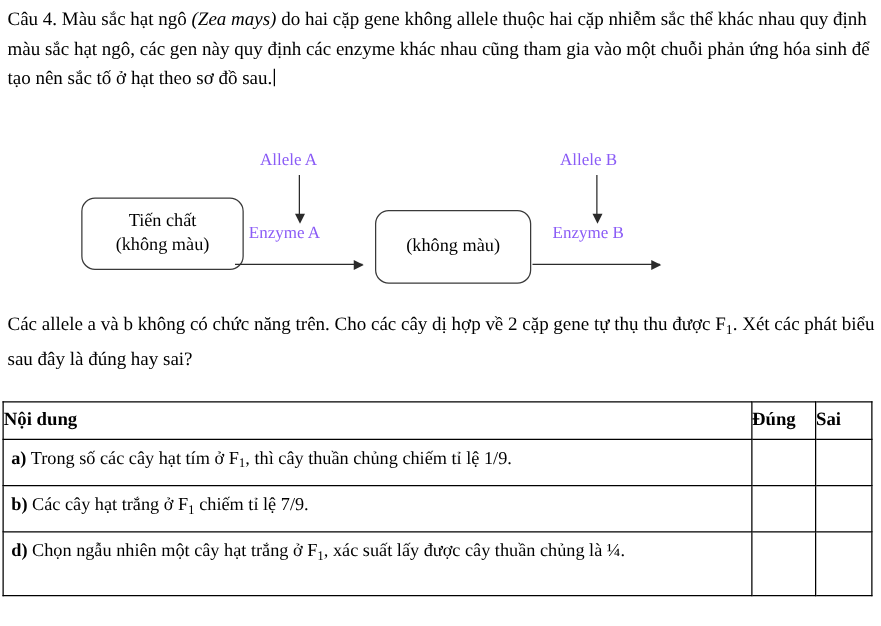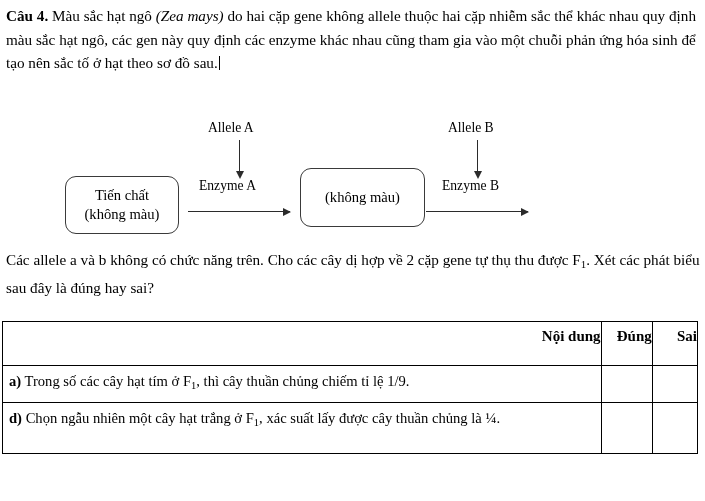--- a/index.html
+++ b/index.html
@@ -19,21 +19,21 @@
   
   .question-block {
     position: absolute;
     left: 6px;
     top: 4px;
     width: 694px;
     font-size: 15.2px;
     line-height: 23.5px;
     text-align: left;
   }
-  .q-label { font-weight: bold; }
+  .q-label { font-weight: normal; }
   .sci-name { font-style: italic; }
   .caret {
     display: inline-block;
     width: 1px;
     height: 14px;
     background: #000;
     vertical-align: -2px;
     margin-left: 1px;
   }
 
@@ -52,21 +52,21 @@
     box-sizing: border-box;
     display: flex;
     flex-direction: column;
     align-items: center;
     justify-content: center;
     font-size: 14.6px;
     line-height: 19px;
     background: #fff;
     white-space: nowrap;
   }
-  #box-precursor { left: 65px;  top: 64px; width: 114px; height: 58px; }
+  #box-precursor { left: 65px;  top: 46px; width: 130px; height: 58px; }
   #box-intermediate { left: 300px; top: 56px; width: 125px; height: 59px; }
   #box-pigment { left: 538px; top: 58px; width: 122px; height: 58px; }
 
   .h-arrow {
     position: absolute;
     height: 1px;
     background: #2b2b2b;
     top: 99px;
   }
   #arrow-1 { left: 188px; width: 102px; }
@@ -100,21 +100,21 @@
     border-left: 4px solid transparent;
     border-right: 4px solid transparent;
     border-top: 8px solid #2b2b2b;
   }
 
   .dlabel {
     position: absolute;
     font-size: 13.6px;
     line-height: 16px;
     white-space: nowrap;
-    color: #000000;
+    color: #8b5cf6;
   }
   #label-allele-a  { left: 208px; top: 8px; }
   #label-allele-b  { left: 448px; top: 8px; }
   #label-enzyme-a  { left: 199px; top: 66px; }
   #label-enzyme-b  { left: 442px; top: 66px; font-family: Liberation Serif, serif; }
 
   
   .mid-paragraph {
     position: absolute;
     left: 6px;
@@ -134,25 +134,25 @@
     table-layout: fixed;
     font-size: 14.6px;
   }
   .statements-table th,
   .statements-table td {
     border: 1px solid #000;
     padding: 0;
     vertical-align: top;
   }
   .statements-table th {
-    text-align: right;
+    text-align: left;
     font-weight: bold;
     font-size: 15px;
     height: 29px;
-    padding-bottom: 14px;
+    padding-bottom: 0;
     vertical-align: middle;
   }
   .col-content { width: 596px; }
   .col-true    { width: 51px; }
   .col-false   { width: 45px; }
 
   .statements-table td.content-cell {
     padding: 5px 6px 0 6px;
     line-height: 21px;
   }
@@ -212,20 +212,27 @@
     </tr>
   </thead>
   <tbody>
     <tr class="row-short">
       <td class="content-cell">
         <span class="stmt-key">a)</span><span> Trong số các cây hạt tím ở F</span><sub>1</sub><span>, thì cây thuần chủng chiếm tỉ lệ 1/9.</span>
       </td>
       <td></td>
       <td></td>
     </tr>
+    <tr class="row-short">
+      <td class="content-cell">
+        <span class="stmt-key">b)</span><span> Các cây hạt trắng ở F</span><sub>1</sub><span> chiếm tỉ lệ 7/9.</span>
+      </td>
+      <td></td>
+      <td></td>
+    </tr>
     <tr class="row-xtall">
       <td class="content-cell">
         <span class="stmt-key">d)</span><span> Chọn ngẫu nhiên một cây hạt trắng ở F</span><sub>1</sub><span>, xác suất lấy được cây thuần chủng là ¼.</span>
       </td>
       <td></td>
       <td></td>
     </tr>
   </tbody>
 </table>
 

